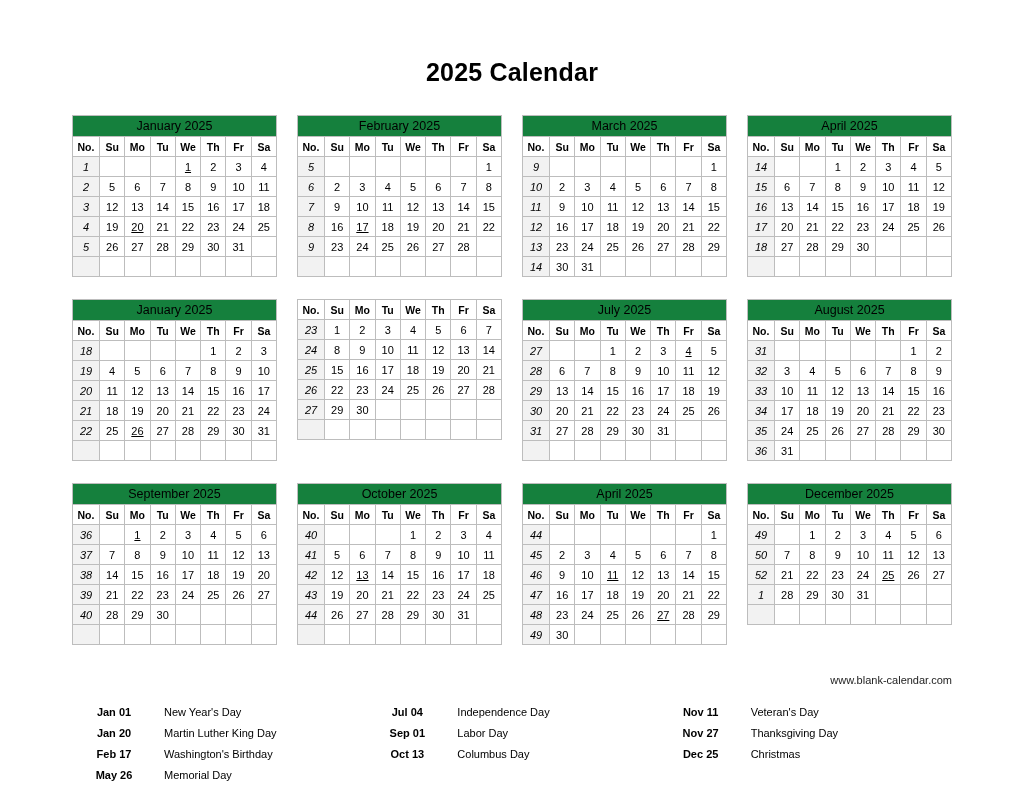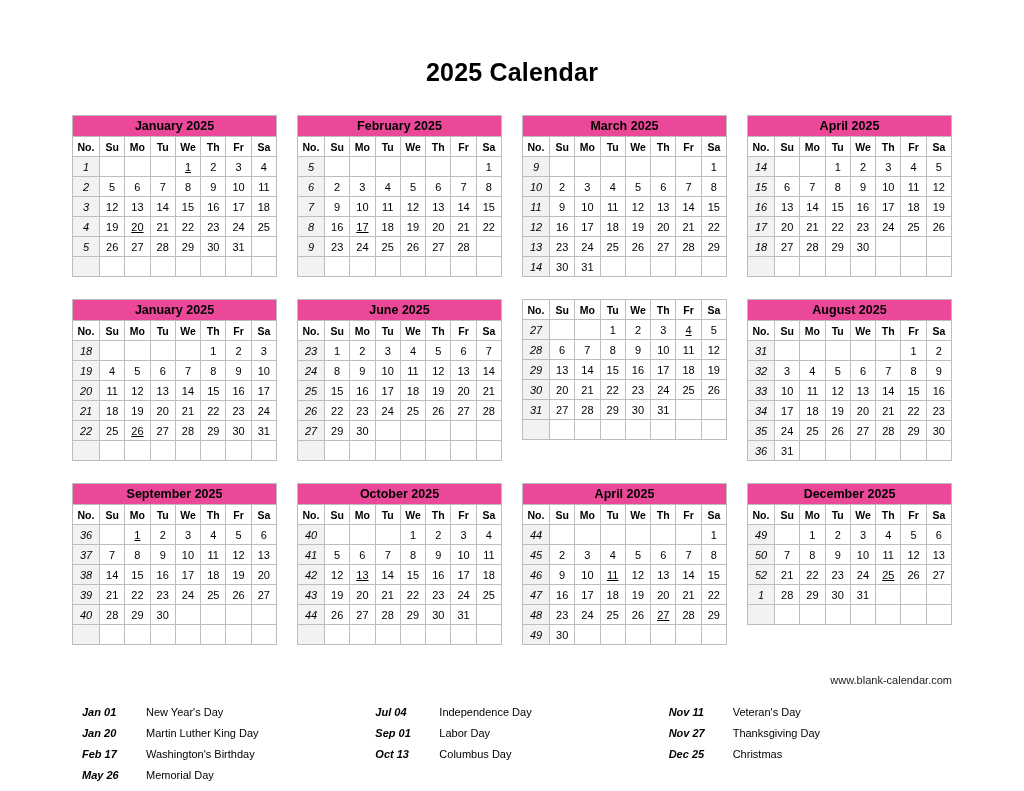--- a/index.html
+++ b/index.html
@@ -54,24 +54,24 @@
     height: 19px;
     padding: 0;
     font-weight: normal;
     color: #000;
   }
   table.cal caption {
     caption-side: top;
     border: 1px solid #bdbdbd;
     border-bottom: none;
     font-size: 12.5px;
-    font-weight: bold;
+    font-weight: normal;
     height: 20px;
     line-height: 20px;
-    background: #ec4899;
+    background: #15803d;
   }
   table.cal thead th {
     font-size: 10.5px;
     font-weight: bold;
     background: #ffffff;
   }
   table.cal thead th.wk-head {
     width: 26px;
   }
   td.wk {
@@ -115,23 +115,23 @@
   }
   .hol-row {
     display: flex;
     align-items: baseline;
     height: 21px;
     font-size: 11px;
   }
   .hol-date {
     font-weight: bold;
     width: 64px;
-    text-align: left;
+    text-align: center;
+    padding-right: 18px;
     white-space: nowrap;
-    font-style: italic;
   }
   .hol-name {
     white-space: nowrap;
   }
 </style>
 </head>
 <body>
 
 <div class="page">
 
@@ -528,21 +528,20 @@
               <td class="empty"></td>
               <td class="empty"></td>
               <td class="empty"></td>
               <td class="empty"></td>
             </tr>
           </tbody>
         </table>
       </div>
       <div class="month">
         <table class="cal">
-          <caption>June 2025</caption>
           <thead>
             <tr>
               <th class="wk-head">No.</th>
               <th>Su</th>
               <th>Mo</th>
               <th>Tu</th>
               <th>We</th>
               <th>Th</th>
               <th>Fr</th>
               <th>Sa</th>
@@ -607,20 +606,21 @@
               <td class="empty"></td>
               <td class="empty"></td>
               <td class="empty"></td>
               <td class="empty"></td>
             </tr>
           </tbody>
         </table>
       </div>
       <div class="month">
         <table class="cal">
+          <caption>July 2025</caption>
           <thead>
             <tr>
               <th class="wk-head">No.</th>
               <th>Su</th>
               <th>Mo</th>
               <th>Tu</th>
               <th>We</th>
               <th>Th</th>
               <th>Fr</th>
               <th>Sa</th>

